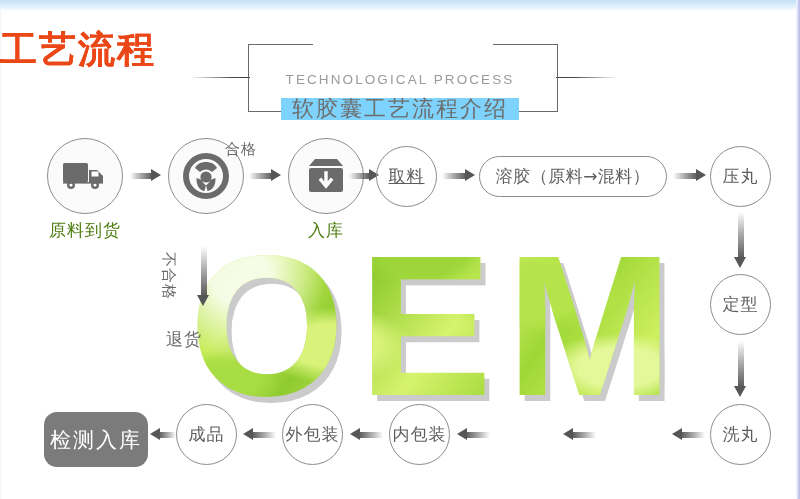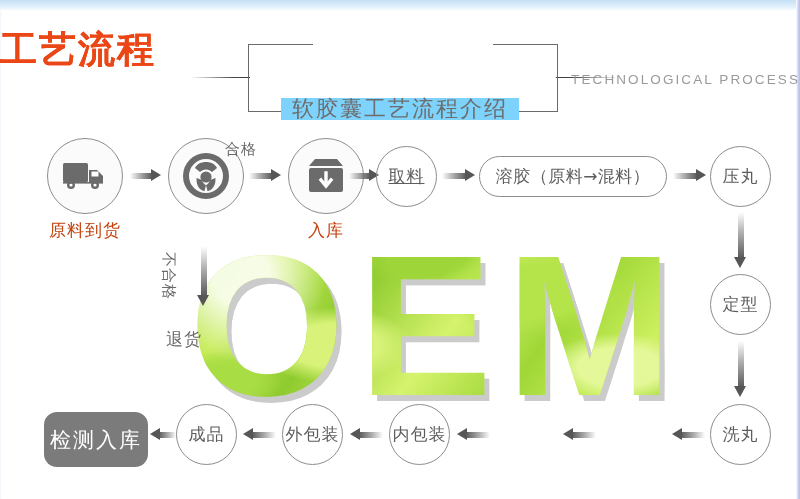--- a/index.html
+++ b/index.html
@@ -43,21 +43,21 @@
     font-size:37px; font-weight:bold; color:#ea4616;
     letter-spacing:2px; line-height:40px;
     font-family:"DejaVu Sans","Liberation Sans",sans-serif;
     text-shadow:0 0 0 #ea4616;
   }
   .hdr-title-bg {
     position:absolute; left:313px; top:18px; width:180px; height:38px;
     background:#ffffff;
   }
   .hdr-sub {
-    position:absolute; left:0; top:58px; width:800px; text-align:right;
+    position:absolute; left:0; top:58px; width:800px; text-align:center;
     font-size:13.5px; color:#9a9a9a; letter-spacing:2.1px;
     font-family:"Liberation Sans",sans-serif;
   }
   .hdr-sub-cn-wrap {
     position:absolute; left:0; top:84px; width:800px; text-align:center;
   }
   .hdr-sub-cn {
     display:inline-block; background:#7dd3fc; padding:0 11px;
     font-size:22px; color:#6d6d6d; letter-spacing:2px; line-height:22px;
     font-family:"DejaVu Sans","Liberation Sans",sans-serif;
@@ -101,21 +101,21 @@
     border:1.3px solid #8d8d8d; border-radius:22px;
     font-size:17px; letter-spacing:0.5px; background:rgba(255,255,255,.55);
   }
 
   .boxfill {
     background:#7b7b7b; border-radius:13px; color:#ffffff;
     font-size:21px; letter-spacing:2px;
   }
 
   .caption {
-    position:absolute; color:#c2410c; font-size:17px; letter-spacing:1px;
+    position:absolute; color:#4d7c0f; font-size:17px; letter-spacing:1px;
     font-family:"DejaVu Sans","Liberation Sans",sans-serif; white-space:nowrap;
     text-align:center;
   }
   .smalllabel {
     position:absolute; color:#6a6a6a; font-size:15px; letter-spacing:1px;
     font-family:"DejaVu Sans","Liberation Sans",sans-serif; white-space:nowrap;
   }
   .vlabel {
     position:absolute; color:#6a6a6a; font-size:15px; letter-spacing:1px;
     font-family:"DejaVu Sans","Liberation Sans",sans-serif; white-space:nowrap;

